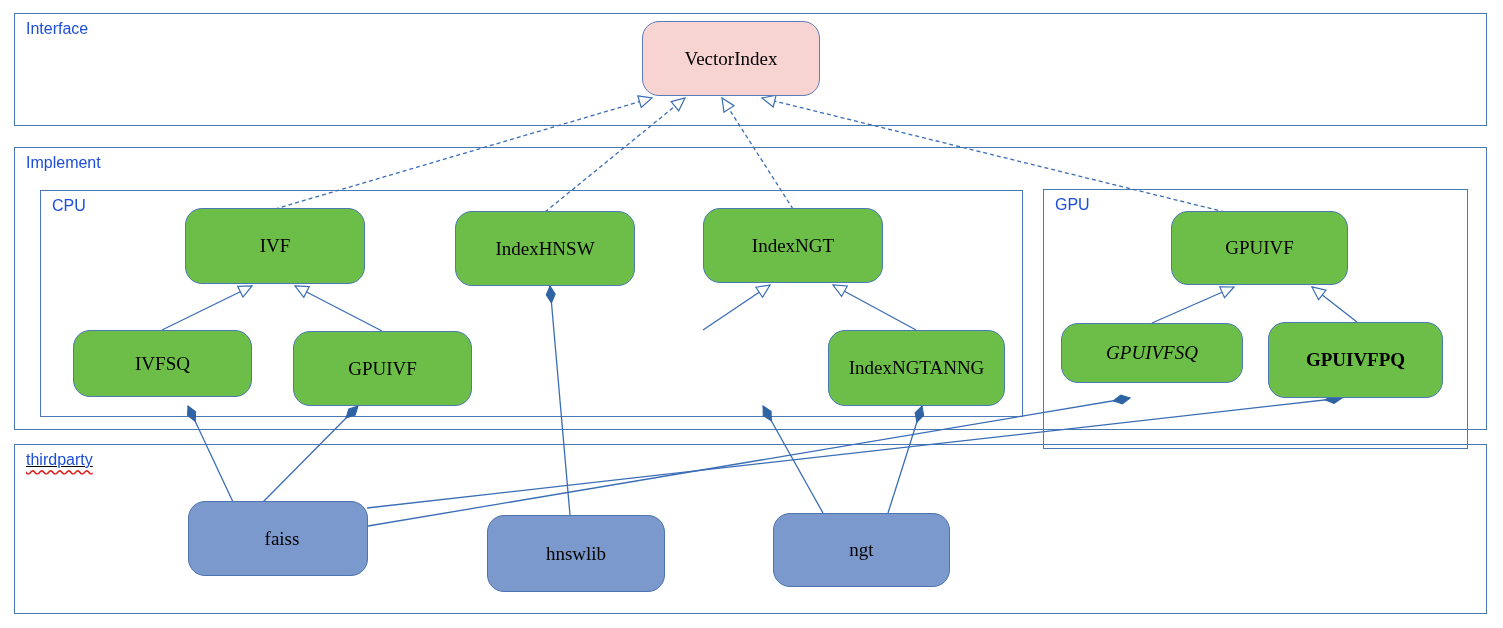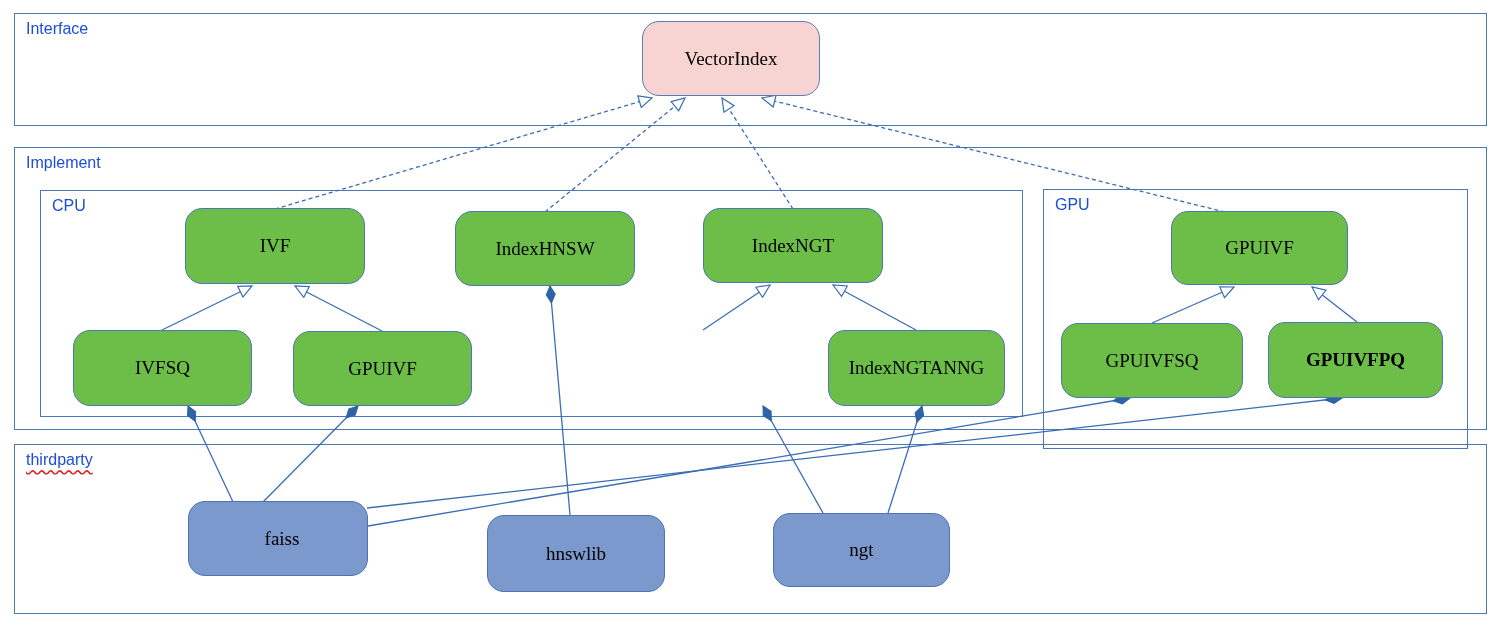--- a/index.html
+++ b/index.html
@@ -8,21 +8,21 @@
     font-family:"Liberation Sans", sans-serif; overflow:hidden;
   }
   .frame {
     position:absolute; border:1.5px solid #4a79b5; background:transparent;
     box-sizing:border-box;
   }
   .frame-label {
     position:absolute; top:6px; left:11px; font-size:16px; color:#1d4ed8;
     background:transparent; white-space:nowrap;
   }
-  .squiggle-outer { text-decoration-color:#000; }
+  .squiggle-outer { text-decoration:underline; text-decoration-color:#000; }
   .squiggle-inner {
     text-decoration:underline wavy #dd1f1f;
     text-underline-offset:4px;
   }
   svg.edges { position:absolute; left:0; top:0; width:1503px; height:628px; pointer-events:none; }
   .node {
     position:absolute; box-sizing:border-box; border-radius:17px;
     display:flex; align-items:center; justify-content:center;
     font-family:"Liberation Serif", serif; font-size:19px; color:#000;
     text-align:center;
@@ -36,26 +36,26 @@
   #frame-implement  { left:14px;   top:147px; width:1473px; height:283px; }
   #frame-cpu        { left:40px;   top:190px; width:983px;  height:227px; }
   #frame-gpu        { left:1043px; top:189px; width:425px;  height:260px; }
   #frame-thirdparty { left:14px;   top:444px; width:1473px; height:170px; }
 
   
   #node-vectorindex  { left:642px;  top:21px;  width:178px; height:75px; }
   #node-ivf          { left:185px;  top:208px; width:180px; height:76px; }
   #node-indexhnsw    { left:455px;  top:211px; width:180px; height:75px; }
   #node-indexngt     { left:703px;  top:208px; width:180px; height:75px; }
-  #node-ivfsq        { left:73px;   top:330px; width:179px; height:76px; }
+  #node-ivfsq        { left:73px;   top:330px; width:179px; height:67px; }
   #node-ivfpq        { left:293px;  top:331px; width:179px; height:75px; }
   #node-indexngtonng { left:614px;  top:330px; width:179px; height:76px; }
   #node-indexngtanng { left:828px;  top:330px; width:177px; height:76px; }
   #node-gpuivf       { left:1171px; top:211px; width:177px; height:74px; }
-  #node-gpuivfsq     { left:1061px; top:323px; width:182px; height:75px; }
+  #node-gpuivfsq     { left:1061px; top:323px; width:182px; height:60px;font-style:italic; }
   #node-gpuivfpq     { left:1268px; top:322px; width:175px; height:76px;font-weight:bold; }
   #node-faiss        { left:188px;  top:501px; width:180px; height:75px;padding-left:8px; }
   #node-hnswlib      { left:487px;  top:515px; width:178px; height:77px; }
   #node-ngt          { left:773px;  top:513px; width:177px; height:74px; }
 </style>
 </head>
 <body>
 
 <div class="canvas">
 

